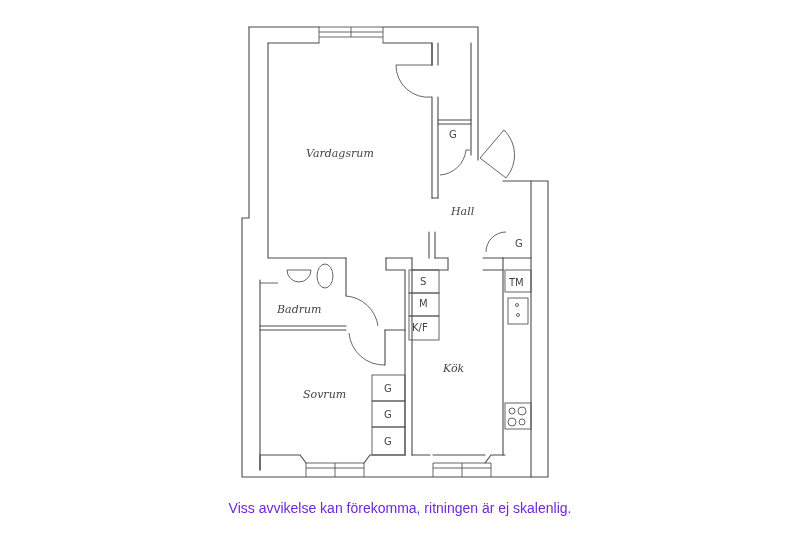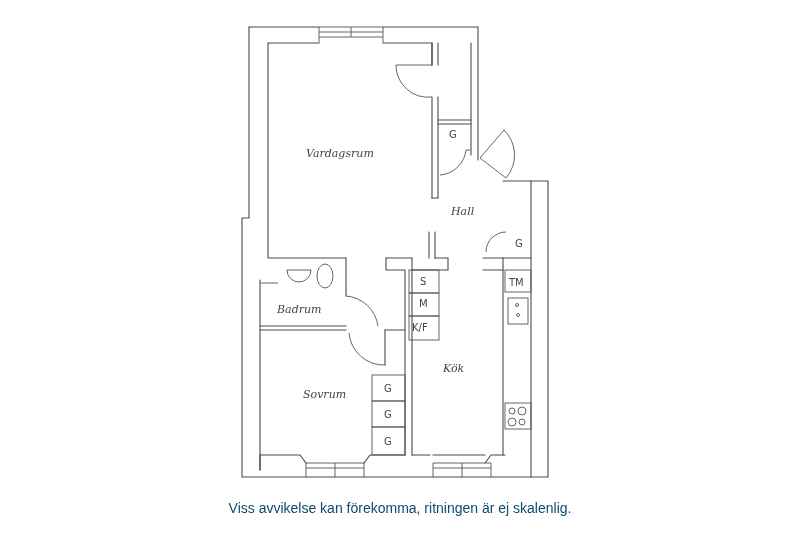--- a/index.html
+++ b/index.html
@@ -2,21 +2,21 @@
 <html><head>
 <meta charset="utf-8">
 <style>
   html, body { margin: 0; padding: 0; background: #ffffff; }
   body { width: 800px; height: 533px; position: relative; overflow: hidden; font-family: "DejaVu Sans", sans-serif; }
   #plan { position: absolute; left: 0; top: 0; width: 800px; height: 533px; }
   .wall { stroke: #4a4a4a; stroke-width: 1.1; fill: none; stroke-linecap: round; }
   .thin { stroke: #555; stroke-width: 0.9; fill: none; }
   .room-label { font-family: "DejaVu Serif", serif; font-style: italic; font-size: 11px; fill: #444; }
   .fix-label { font-family: "DejaVu Sans", sans-serif; font-size: 10px; fill: #444; }
-  .caption { position: absolute; left: 0; width: 800px; top: 500px; text-align: center; font-family: "Liberation Sans", sans-serif; font-size: 14px; color: #0c4a6e; }
+  .caption { position: absolute; left: 0; width: 800px; top: 500px; text-align: center; font-family: "Liberation Sans", sans-serif; font-size: 14px; color: #6d28d9; }
 </style>
 </head>
 <body>
 
 <svg id="plan" viewBox="0 0 800 533" xmlns="http://www.w3.org/2000/svg">
 
   <g>
 
     <polyline class="wall" points="249,27 319,27"></polyline>
     <polyline class="wall" points="383,27 478,27 478,160"></polyline>

